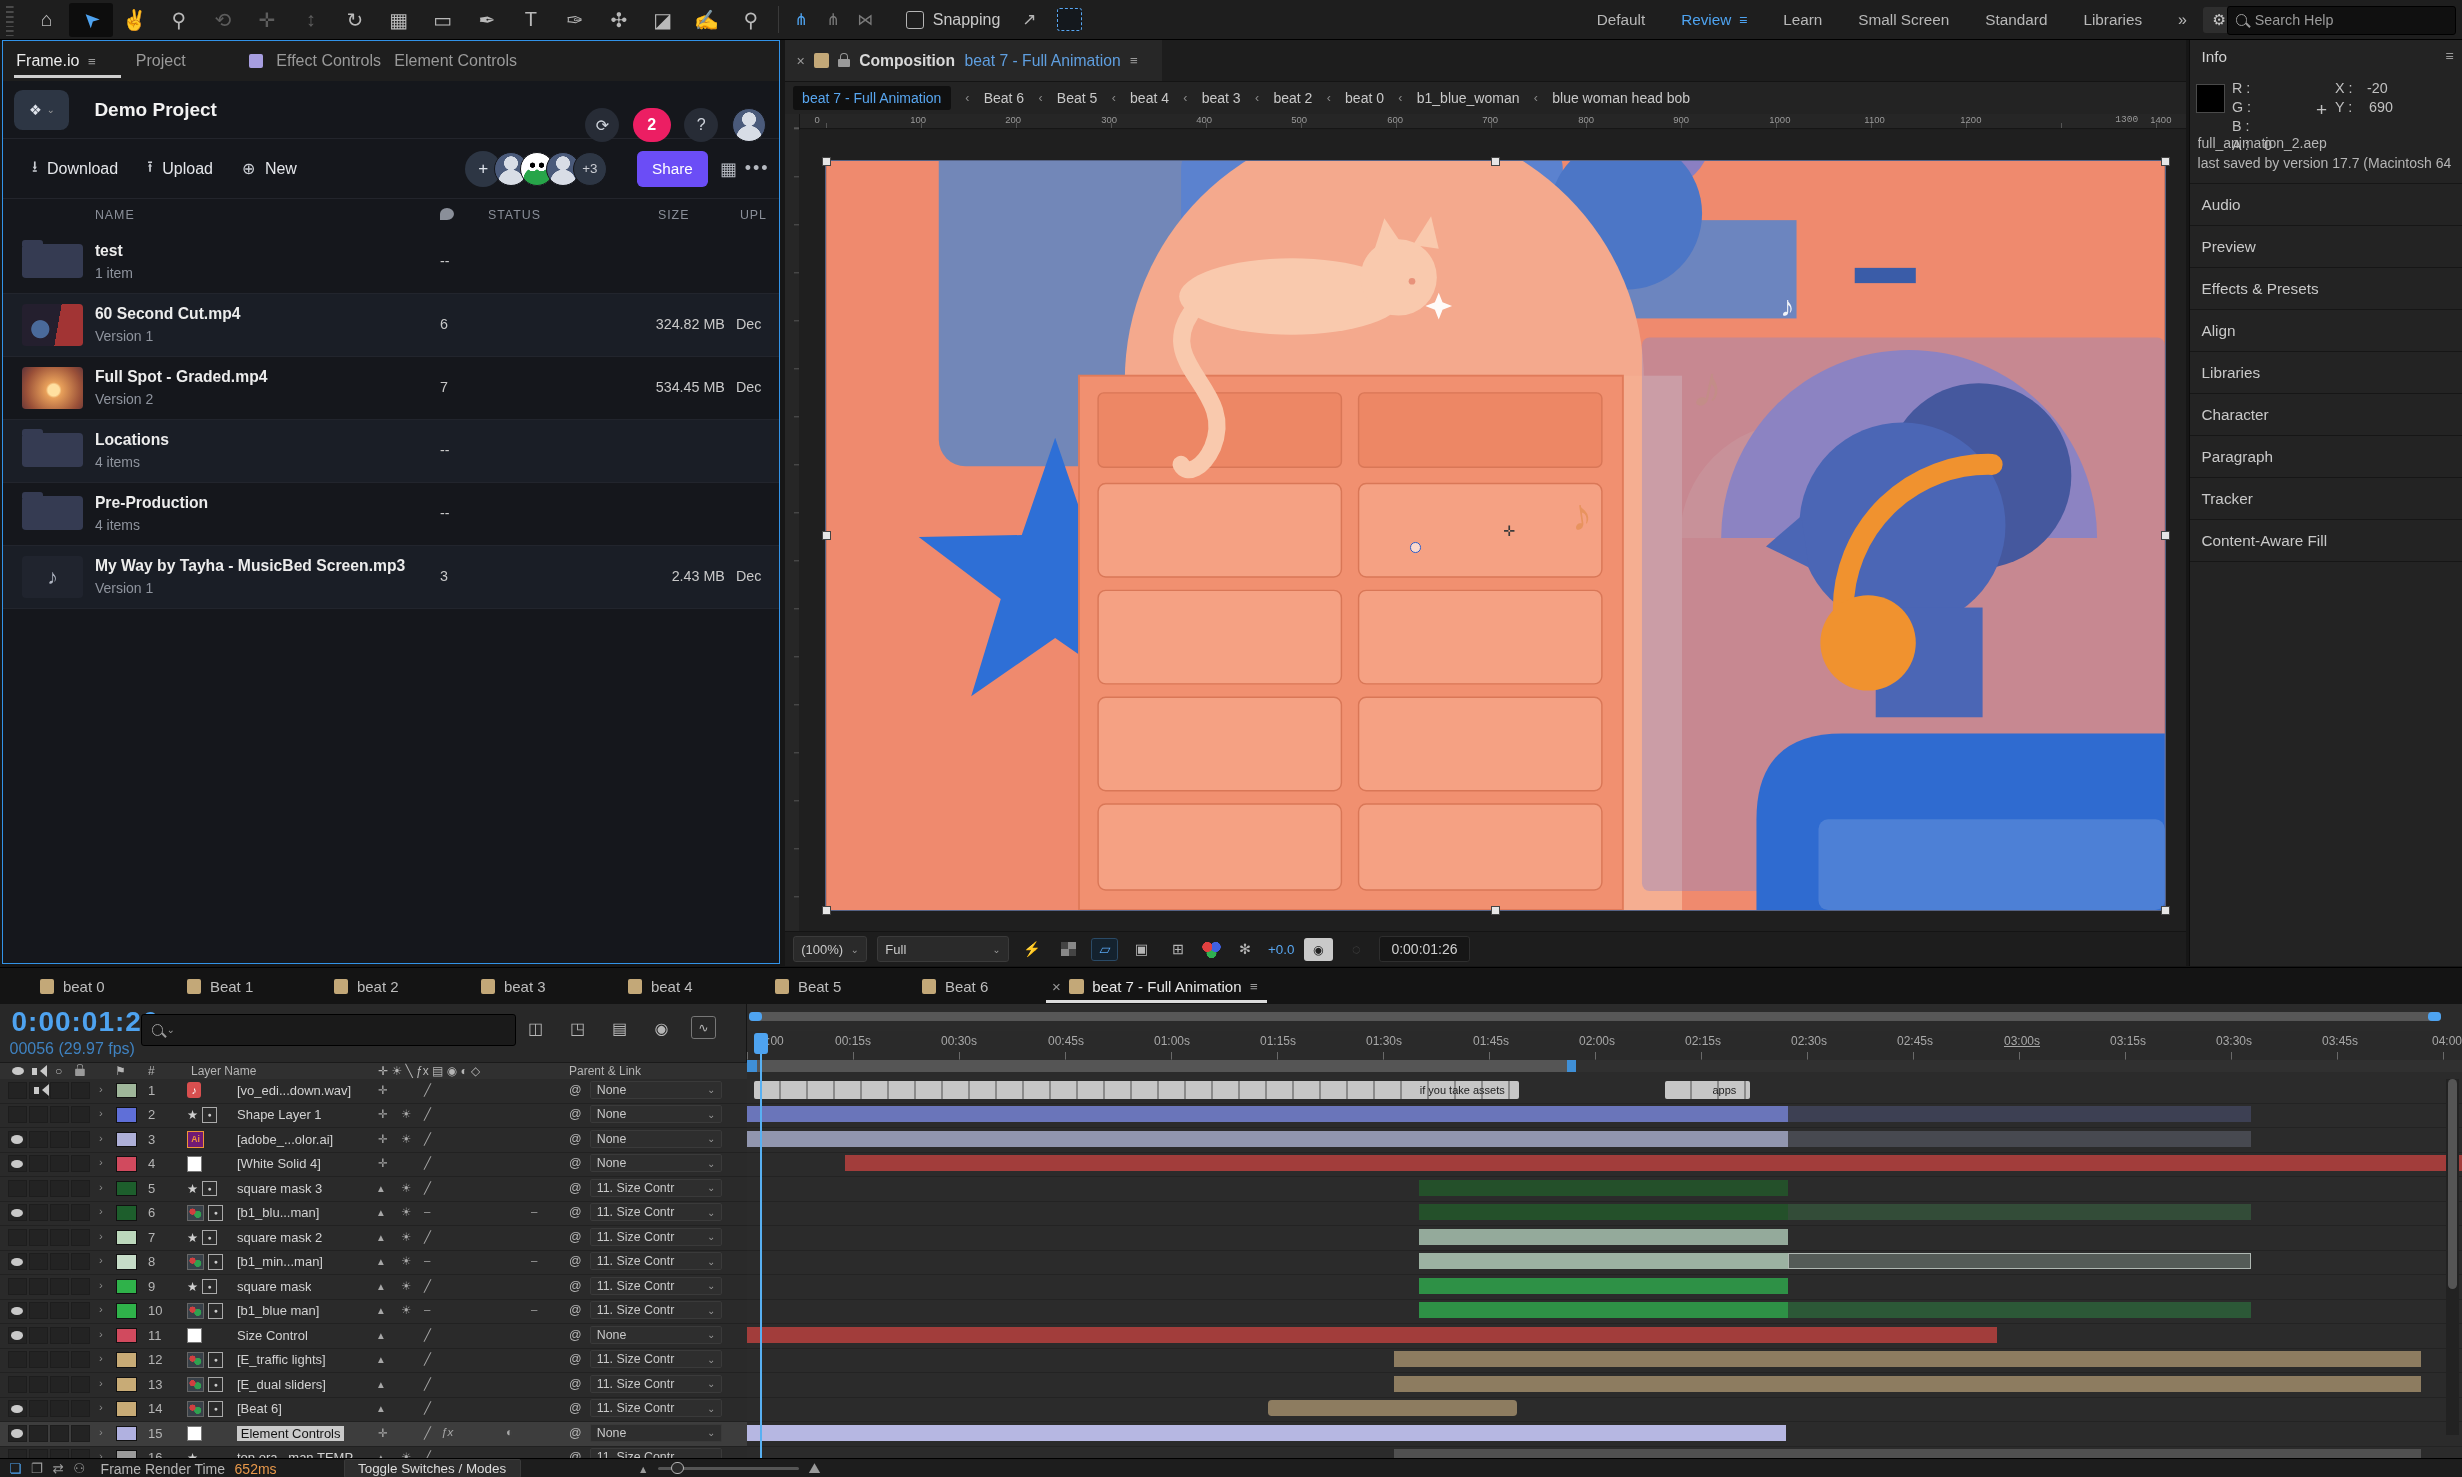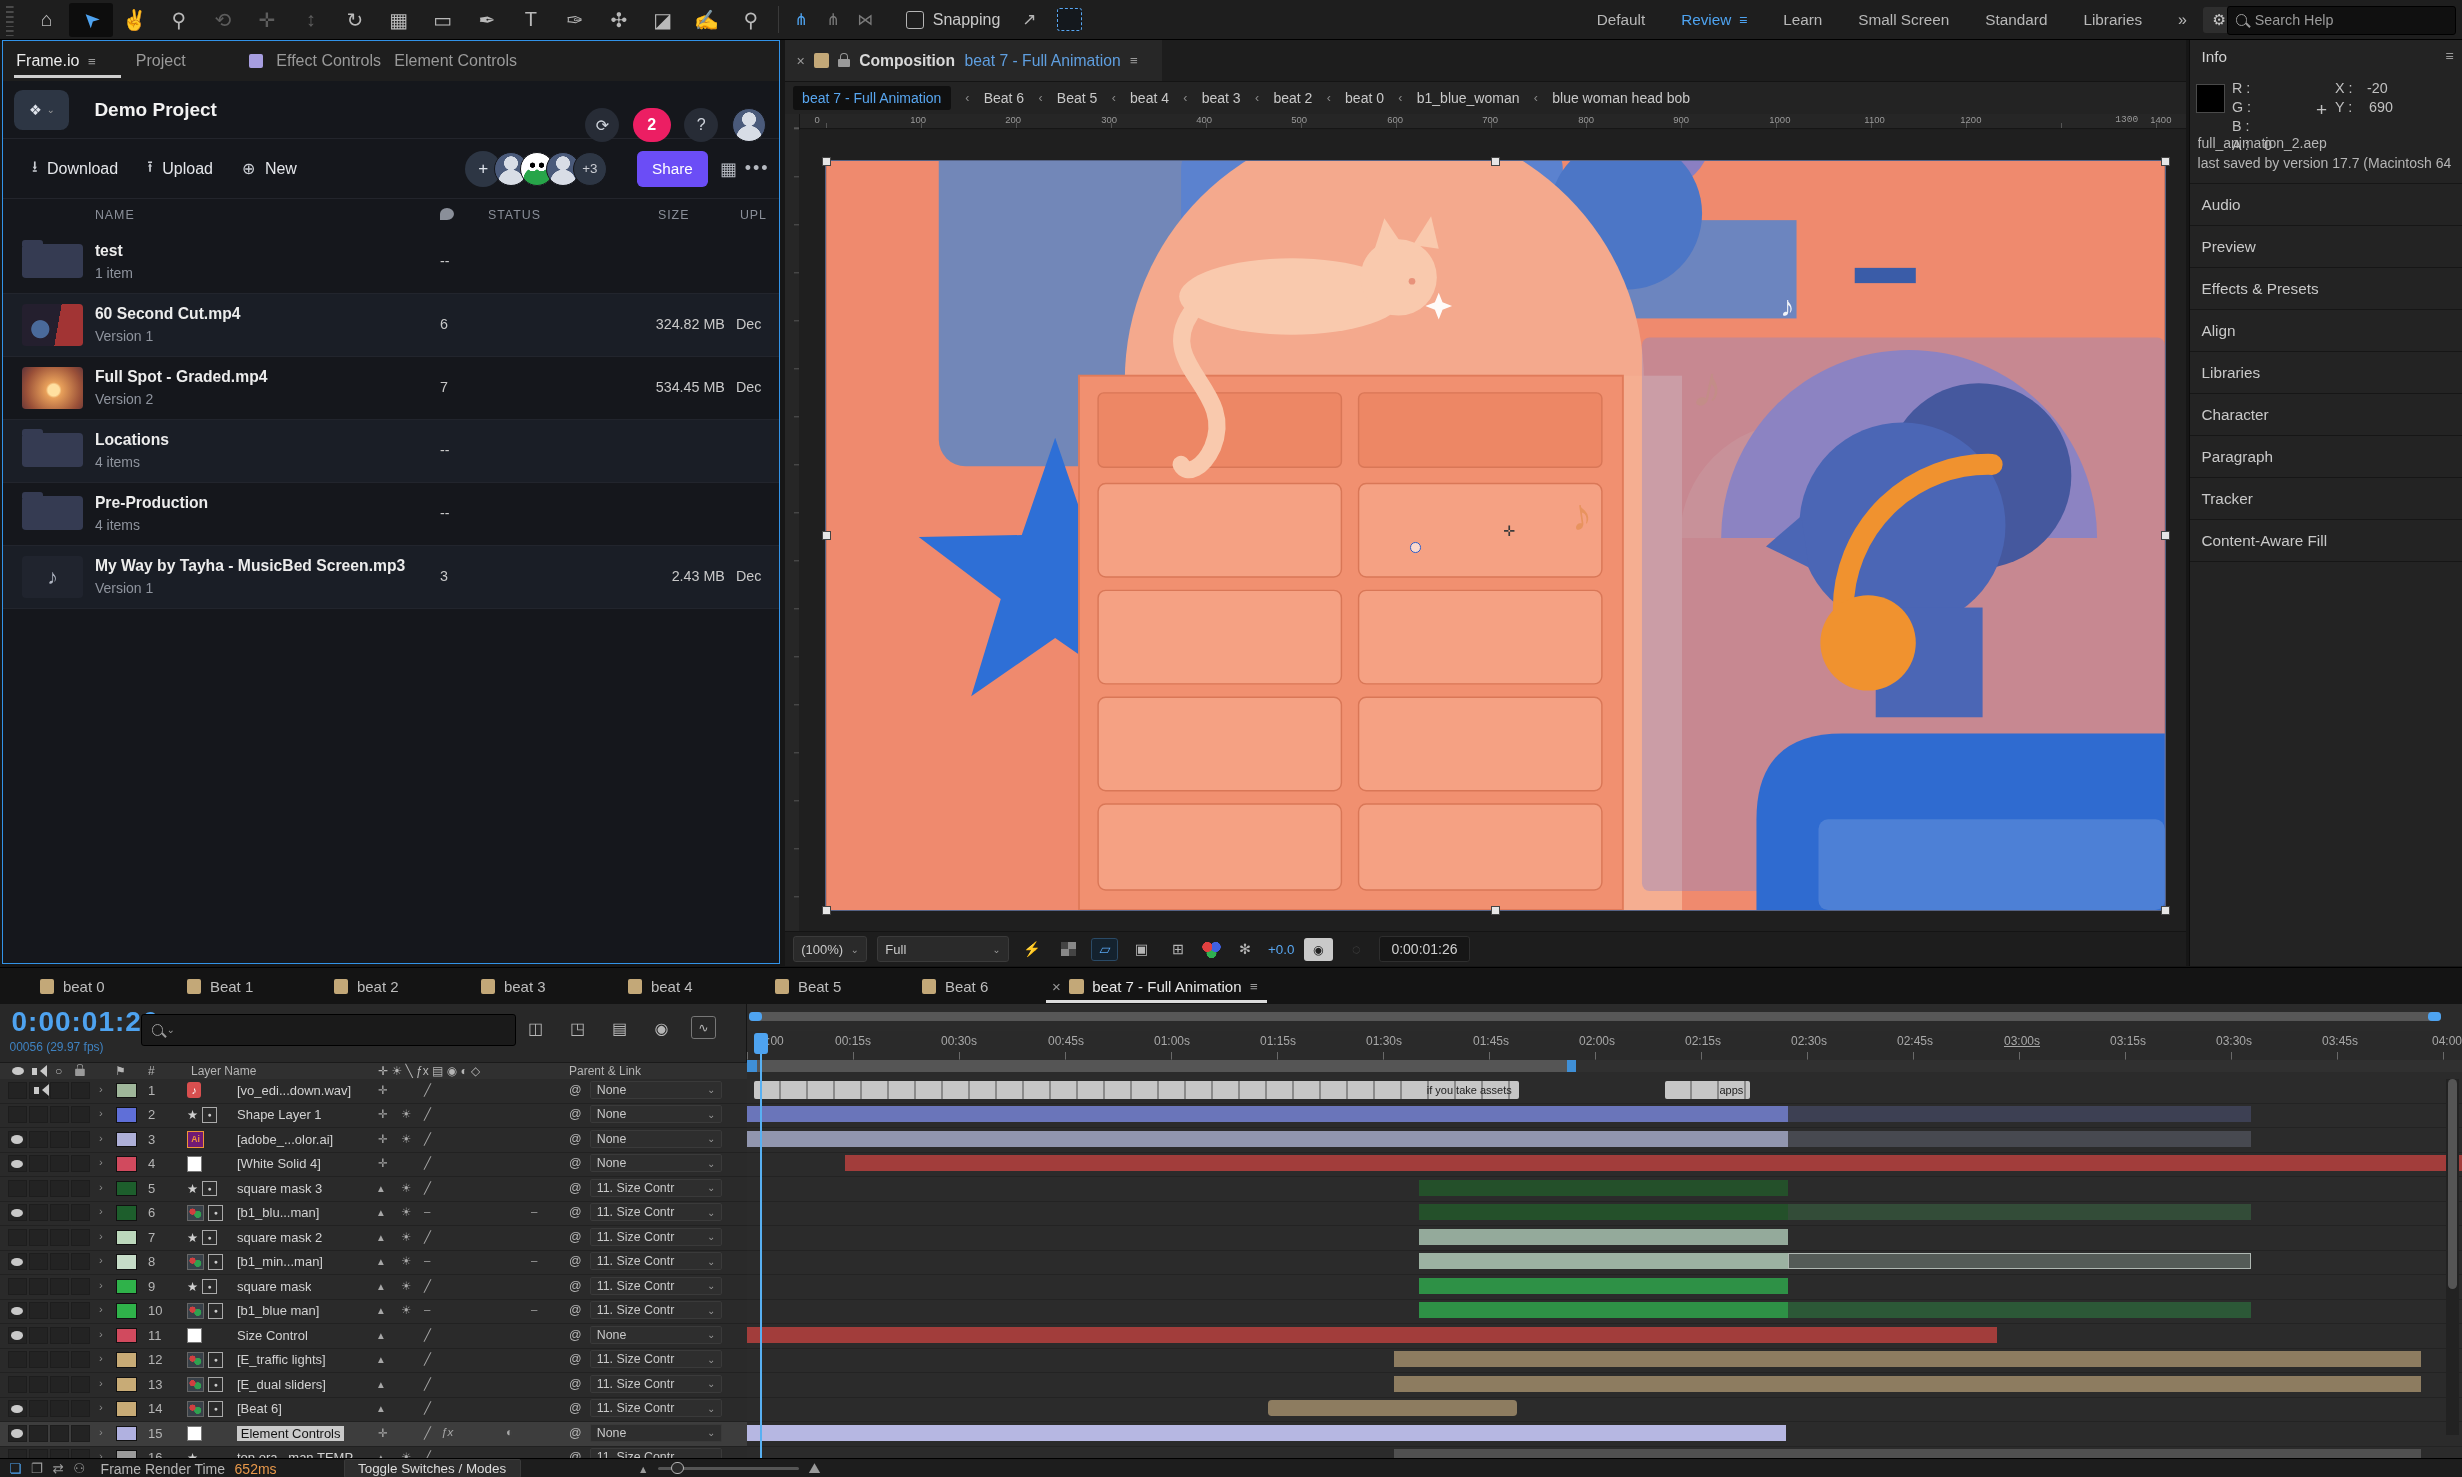--- a/index.html
+++ b/index.html
@@ -126,21 +126,21 @@
 
   
   #bottomtabs{position:absolute;left:0;top:967px;width:2462px;height:37px;background:#141414;border-top:1px solid #000;border-bottom:1px solid #000;}
   .btab{position:absolute;top:0;height:37px;display:flex;align-items:center;gap:8.6px;font-size:15px;color:#bdbdbd;}
   .btab .ul{position:absolute;left:-5.7px;right:-9.5px;bottom:1.9px;height:2.9px;background:#dcdcdc;}
 
   
   #timeline{position:absolute;left:0;top:1004px;width:2462px;height:454px;background:#282828;}
   #tl-left{position:absolute;left:0;top:0;width:747px;height:100%;border-right:1.9px solid #151515;box-sizing:border-box;background:#282828;}
   #tl-tc{position:absolute;left:11.5px;top:1.9px;font-size:28px;font-weight:bold;color:#4ea3f0;letter-spacing:1px;}
-  #tl-frames{position:absolute;left:9.5px;top:36px;font-size:12px;color:#3f82c0;text-align:right;}
+  #tl-frames{position:absolute;left:9.5px;top:36px;font-size:16px;color:#3f82c0;text-align:right;}
   #tl-search{position:absolute;left:141px;top:9.5px;width:363px;height:30.5px;background:#1a1a1a;border:1px solid #000;border-radius:2.9px;display:flex;align-items:center;padding-left:9.5px;gap:3.8px;}
   #tl-icons{position:absolute;left:523px;top:11.5px;display:flex;gap:17px;}
   .tlic{width:25px;height:25px;display:flex;align-items:center;justify-content:center;color:#b5b5b5;font-size:16px;}
   #tl-colhead{position:absolute;left:0;top:58px;width:747px;height:17px;background:#303030;border-top:1px solid #1a1a1a;border-bottom:1px solid #1a1a1a;font-size:12px;color:#b5b5b5;}
   #tl-colhead span{position:absolute;top:1px;}
   #tl-rows-left{position:absolute;left:0;top:75px;width:747px;}
   .lrow{position:relative;height:23.5px;border-bottom:1px solid #212121;background:#2a2a2a;font-size:13px;}
   .lrow.sel{background:#3d3d3d;}
   .avcell{position:absolute;top:2.9px;width:19px;height:17px;background:#232323;border:1px solid #1d1d1d;box-sizing:border-box;display:flex;align-items:center;justify-content:center;}
   .eye{width:12.4px;height:8.6px;background:#c9c9c9;border-radius:50%;}
@@ -163,21 +163,21 @@
   .rlabel{position:absolute;top:2.9px;font-size:12px;color:#a8a8a8;transform:translateX(-50%);white-space:nowrap;}
   #tl-workarea{position:absolute;left:0;right:0;top:56px;height:11.5px;background:#303030;}
   #wa-bar{position:absolute;left:0;width:829px;height:11.5px;background:#555;}
   #wa-bar::before,#wa-bar::after{content:"";position:absolute;top:0;width:9.5px;height:11.5px;background:#3f8fd6;}
   #wa-bar::before{left:0;} #wa-bar::after{right:0;}
   #tl-rows-right{position:absolute;left:0;right:0;top:75px;}
   .rrow{position:relative;height:23.5px;border-bottom:1px solid #232323;}
   .bar{position:absolute;top:2.9px;height:16px;}
   .bar.outline{border:1px solid rgba(225,235,228,.65);box-sizing:border-box;}
   .mstrip{position:absolute;top:1.9px;height:18px;background:#c6c6c6;background-image:repeating-linear-gradient(90deg,transparent 0 25px,#8a8a8a 25px 27px);display:flex;align-items:center;justify-content:flex-end;overflow:hidden;border-radius:1.9px;}
-  .mstrip span{font-size:11px;color:#1c1c1c;padding-right:7px;white-space:nowrap;}
+  .mstrip span{font-size:11px;color:#1c1c1c;padding-right:14px;white-space:nowrap;}
   #playhead-line{position:absolute;left:13.4px;top:38px;bottom:0;width:1.9px;background:#58b0f2;z-index:8;}
   #playhead-hd{position:absolute;left:6.7px;top:29px;width:14.3px;height:21px;background:#4ea3f0;border-radius:2.9px;z-index:9;}
   #tl-vscroll{position:absolute;right:2.9px;top:75px;width:13.4px;bottom:23px;background:#222;}
   #tl-vscroll .thumb{position:absolute;left:1.9px;top:0;width:9.5px;height:210px;background:#555;border-radius:4.8px;}
 
   
   #statusbar{position:absolute;left:0;top:1458px;width:2462px;height:19px;background:#1d1d1d;border-top:1px solid #000;display:flex;align-items:center;font-size:14px;}
   #statusbar .ic{margin-left:9.5px;font-size:13.4px;color:#9a9a9a;}
   #sb-render{margin-left:15.3px;color:#b5b5b5;}
   #sb-ms{margin-left:9.5px;color:#e8984a;}

